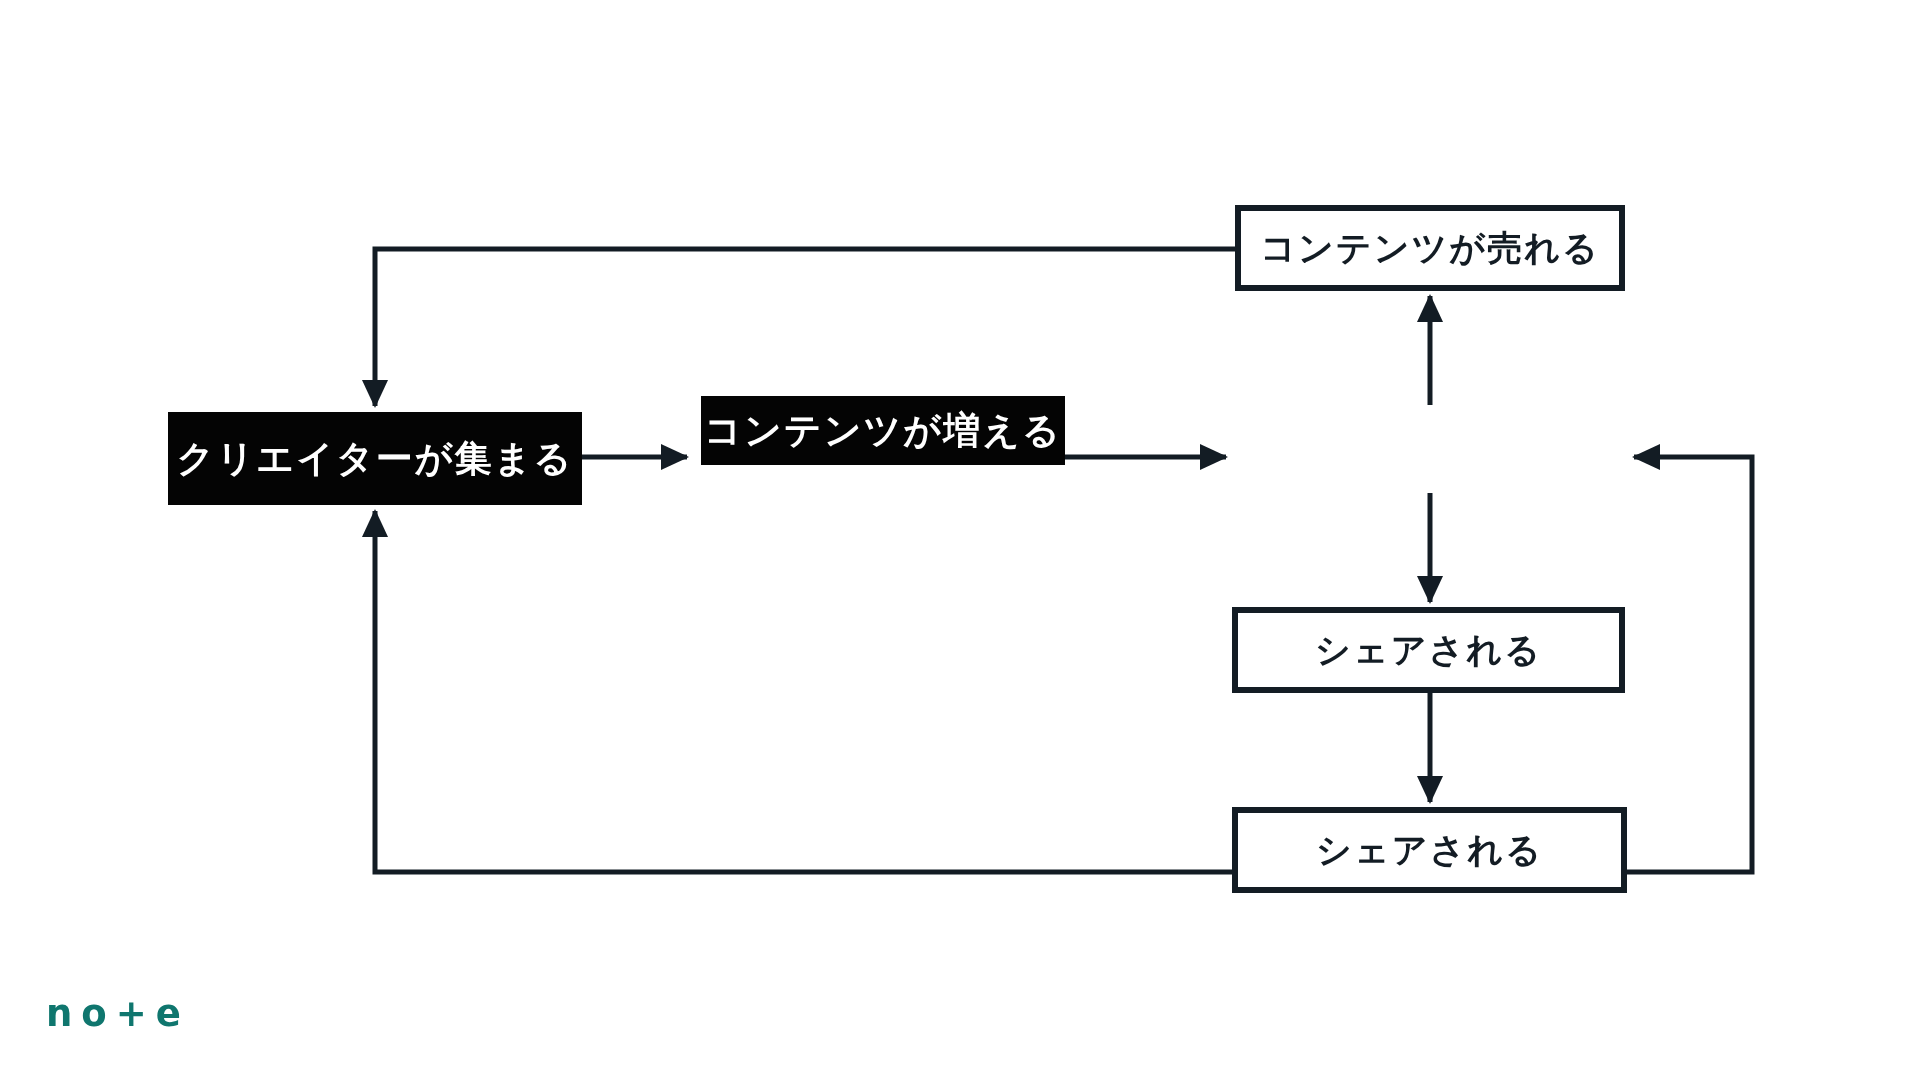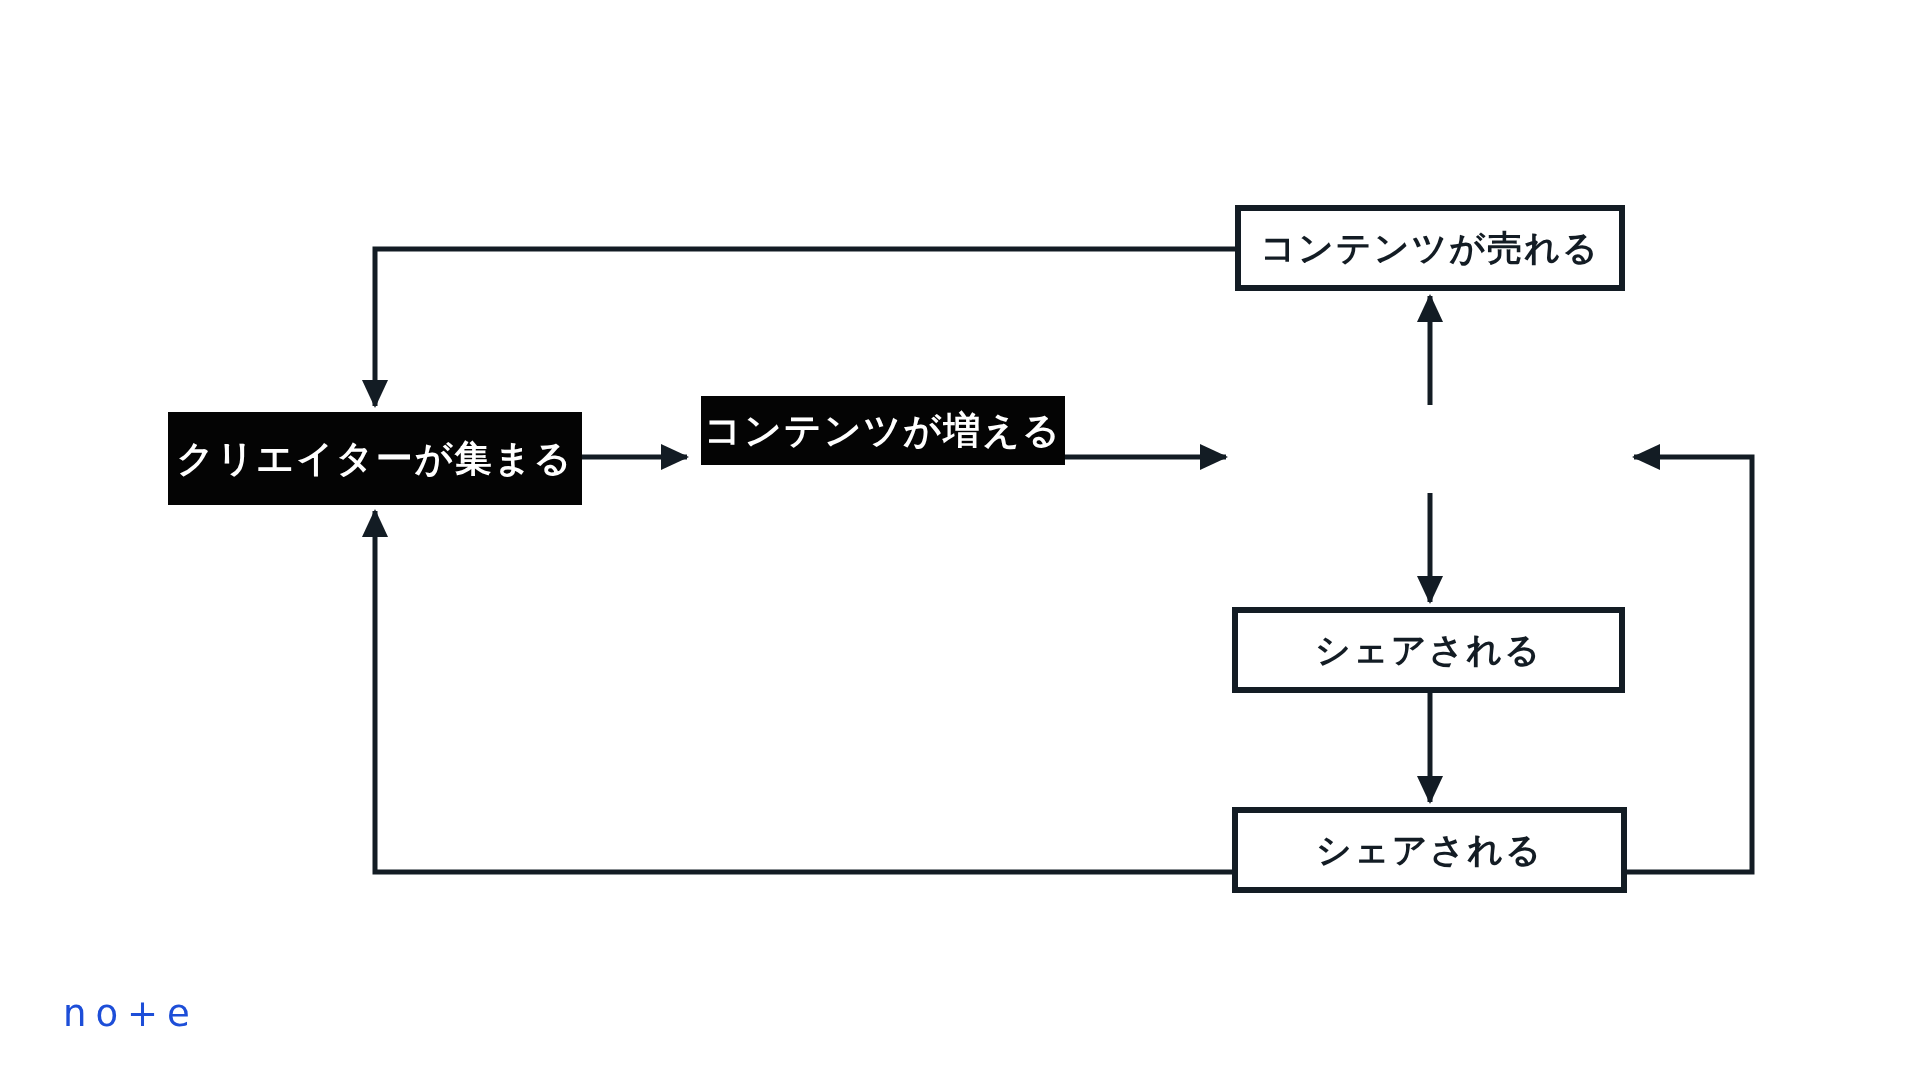--- a/index.html
+++ b/index.html
@@ -45,26 +45,26 @@
     color: #ffffff;
   }
   .node.outline {
     background: #ffffff;
     color: #131c24;
     border: 6px solid #131c24;
     font-size: 35px;
   }
   .logo {
     position: absolute;
-    left: 63px;
+    left: 46px;
     top: 992px;
     font-size: 37px;
-    font-weight: 400;
+    font-weight: 700;
     letter-spacing: 9px;
-    color: #1d4ed8;
+    color: #0f766e;
   }
 </style>
 </head>
 <body>
 
 <div class="stage">
 
   <svg class="edges" viewBox="0 0 1920 1080" aria-hidden="true">
     <defs>
       <marker id="arrow" viewBox="0 0 28 26" refX="26" refY="13" markerWidth="28" markerHeight="26" markerUnits="userSpaceOnUse" orient="auto">

